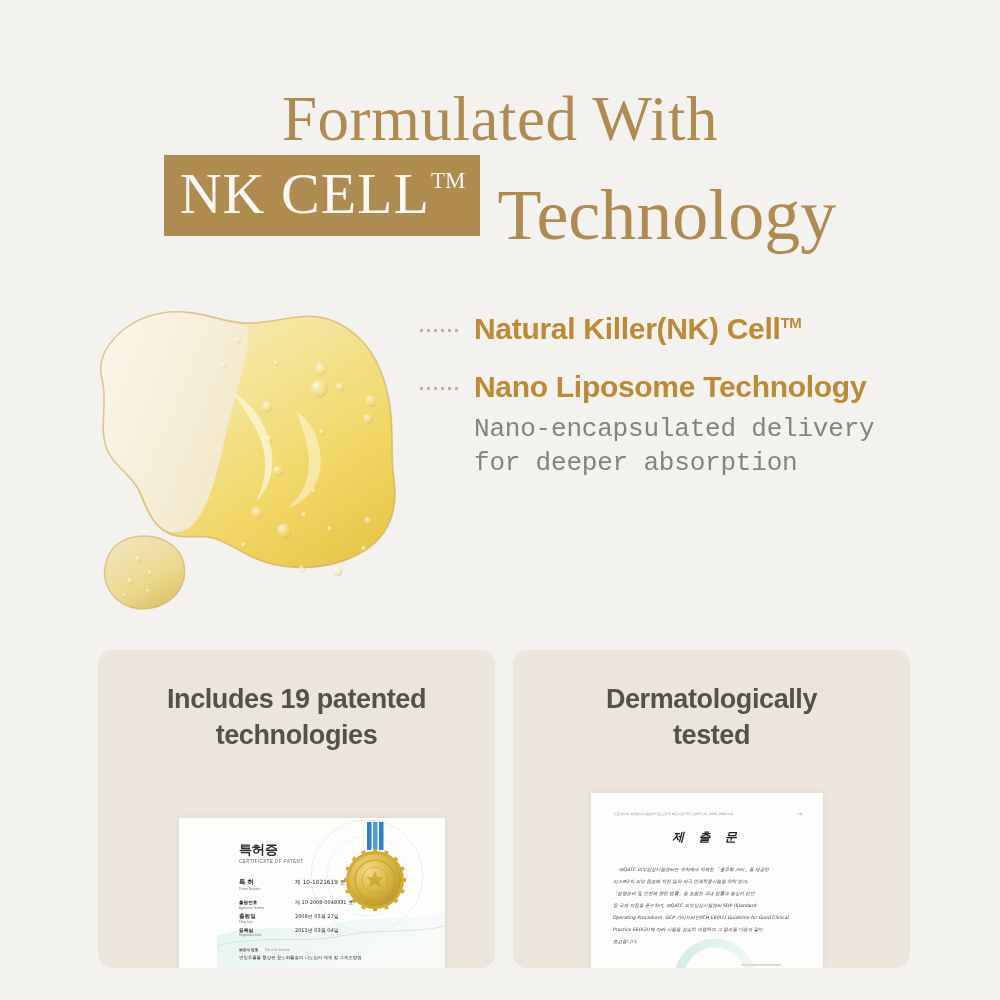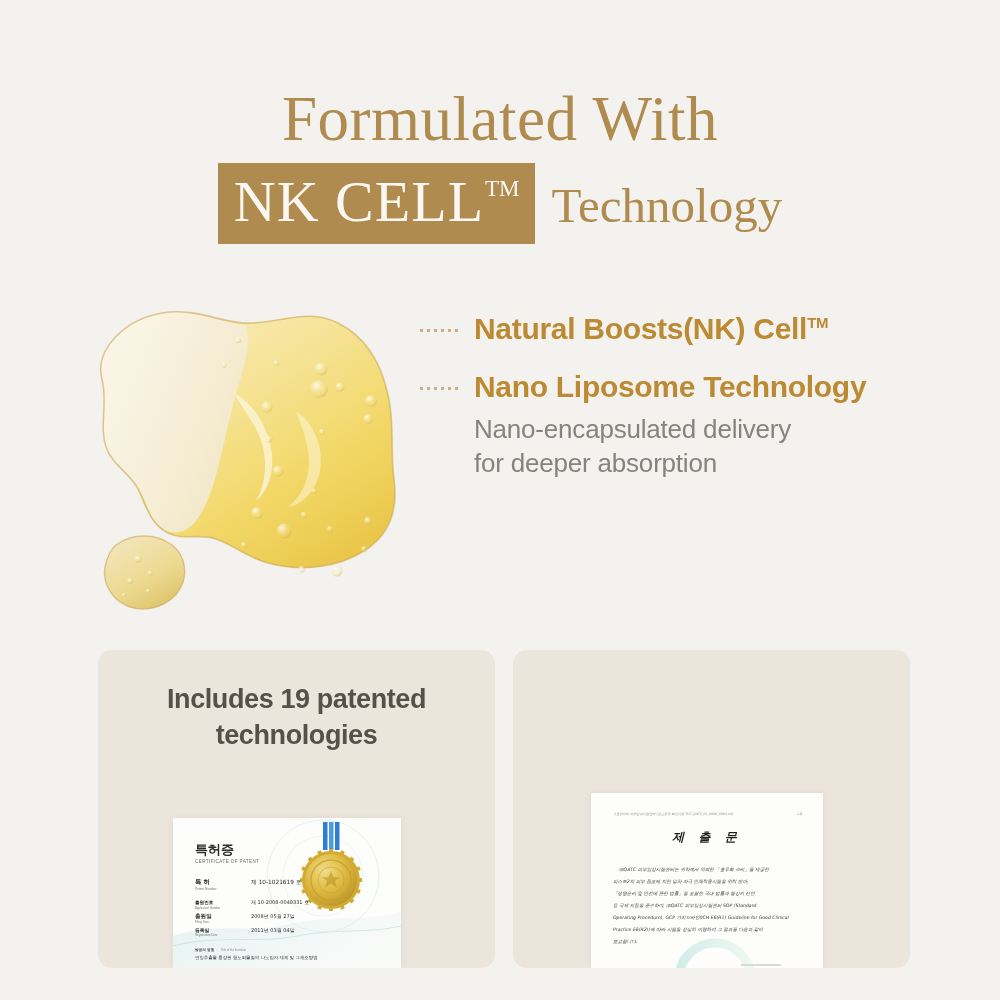--- a/index.html
+++ b/index.html
@@ -31,21 +31,21 @@
   }
   .title-line1 {
     font-family: "Liberation Serif", "DejaVu Serif", serif;
     font-size: 63px;
     line-height: 1.0;
     color: #b08b4f;
     letter-spacing: 0.5px;
     font-weight: 400;
   }
   .title-line2 {
-    margin-top: 12px;
+    margin-top: 4px;
     display: flex;
     align-items: center;
     justify-content: center;
     gap: 17px;
     line-height: 1.0;
   }
   .nk-badge {
     background: #b08b4f;
     color: #fbf8f3;
     font-family: "Liberation Serif", "DejaVu Serif", serif;
@@ -60,26 +60,26 @@
   .nk-badge .tm {
     font-size: 23px;
     line-height: 1;
     position: relative;
     top: 4px;
     left: 1px;
     letter-spacing: 0;
   }
   .tech-word {
     font-family: "Liberation Serif", "DejaVu Serif", serif;
-    font-size: 49px;
+    font-size: 72px;
     color: #b08b4f;
     font-weight: 400;
     line-height: 1.0;
     position: relative;
-    top: 2px;
+    top: 19px;
   }
 
   
   .swatch {
     position: absolute;
     left: 38px;
     top: 283px;
     width: 400px;
     height: 345px;
   }
@@ -155,24 +155,25 @@
     letter-spacing: -0.4px;
     padding: 0 24px;
   }
   .doc {
     position: absolute;
     bottom: 0;
     background: #fdfdfb;
     overflow: hidden;
   }
   .doc-patent {
-    left: 75px;
+    left: 81px;
     width: 228px;
     height: 150px;
     box-shadow: 0 0 6px rgba(120,105,85,0.10);
+    padding-left: 38px;
   }
   .doc-report {
     left: 78px;
     width: 232px;
     height: 175px;
     box-shadow: 0 0 6px rgba(120,105,85,0.10);
     font-style: italic;
   }
   .doc svg { display: block; width: 100%; height: 100%; }
 </style>
@@ -275,29 +276,29 @@
       <circle cx="110" cy="308" r="2.2" fill="url(#bubbleGrad)"></circle>
       <circle cx="86" cy="312" r="2" fill="url(#bubbleGrad)"></circle>
     </svg>
   </div>
 
   <div class="features">
 
     <div class="feature">
       <span class="lead-dots"></span>
       <div class="feature-body">
-        <div class="feature-title"><span>Natural Boosts(NK) Cell</span><span class="tm">TM</span></div>
+        <div class="feature-title"><span>Natural Killer(NK) Cell</span><span class="tm">TM</span></div>
       </div>
     </div>
 
     <div class="feature">
       <span class="lead-dots"></span>
       <div class="feature-body">
         <div class="feature-title"><span>Nano Liposome Technology</span><span class="tm"></span></div>
-        <div class="feature-desc" style="white-space: pre-line;">Nano-encapsulated delivery
+        <div class="feature-desc" style="white-space: pre-line; font-family: Liberation Mono, monospace;">Nano-encapsulated delivery
 for deeper absorption</div>
       </div>
     </div>
 
   </div>
 
   <div class="cards">
 
     <div class="card">
       <div class="card-title" style="white-space: pre-line;">Includes 19 patented
@@ -366,20 +367,22 @@
           <text x="78" y="114" font-family="DejaVu Sans, sans-serif" font-size="5" fill="#2c2c2c">2011년 03월 04일</text>
 
           <text x="22" y="133" font-family="DejaVu Sans, sans-serif" font-size="3.6" font-weight="bold" fill="#3a3a3a">발명의 명칭</text>
           <text x="48" y="133" font-family="Liberation Sans, sans-serif" font-size="2.8" fill="#8a8a8a">Title of the Invention</text>
           <text x="22" y="141" font-family="DejaVu Sans, sans-serif" font-size="4.4" fill="#2c2c2c">연잎추출물 중강된 항노화물질의 나노입자 제제 및 그제조방법</text>
         </svg>
       </div>
     </div>
 
     <div class="card">
+      <div class="card-title" style="white-space: pre-line;">Dermatologically
+tested</div>
       <div class="doc doc-report">
         <svg viewBox="0 0 232 175" xmlns="http://www.w3.org/2000/svg">
           <defs>
             <linearGradient id="mintGrad" x1="0" y1="0" x2="1" y2="0">
               <stop offset="0%" stop-color="#bfe6e0" stop-opacity="0.7"></stop>
               <stop offset="100%" stop-color="#d8eee9" stop-opacity="0.4"></stop>
             </linearGradient>
           </defs>
           <rect x="0" y="0" width="232" height="175" fill="#fdfdfb"></rect>
 

